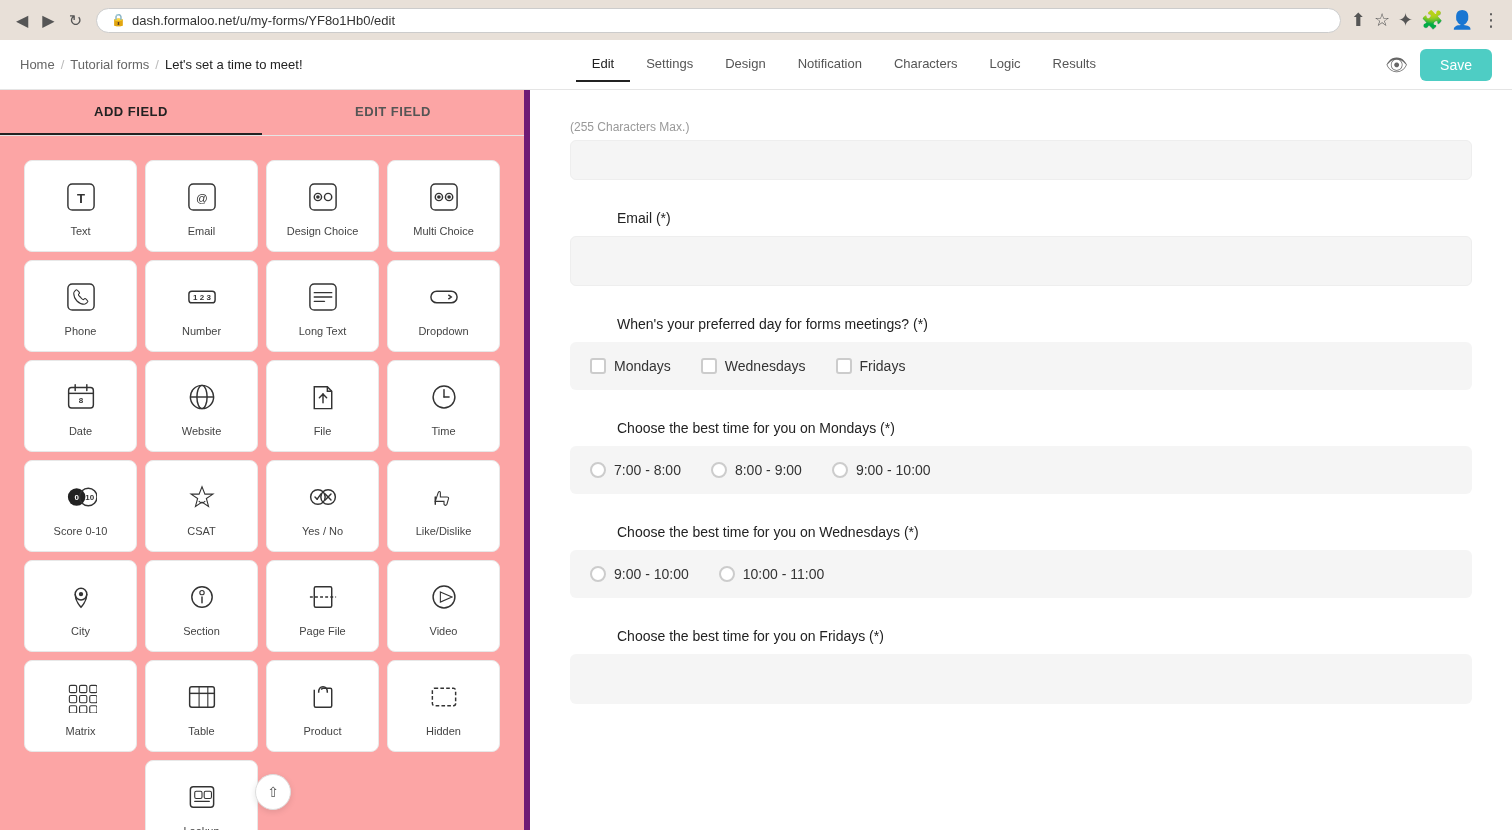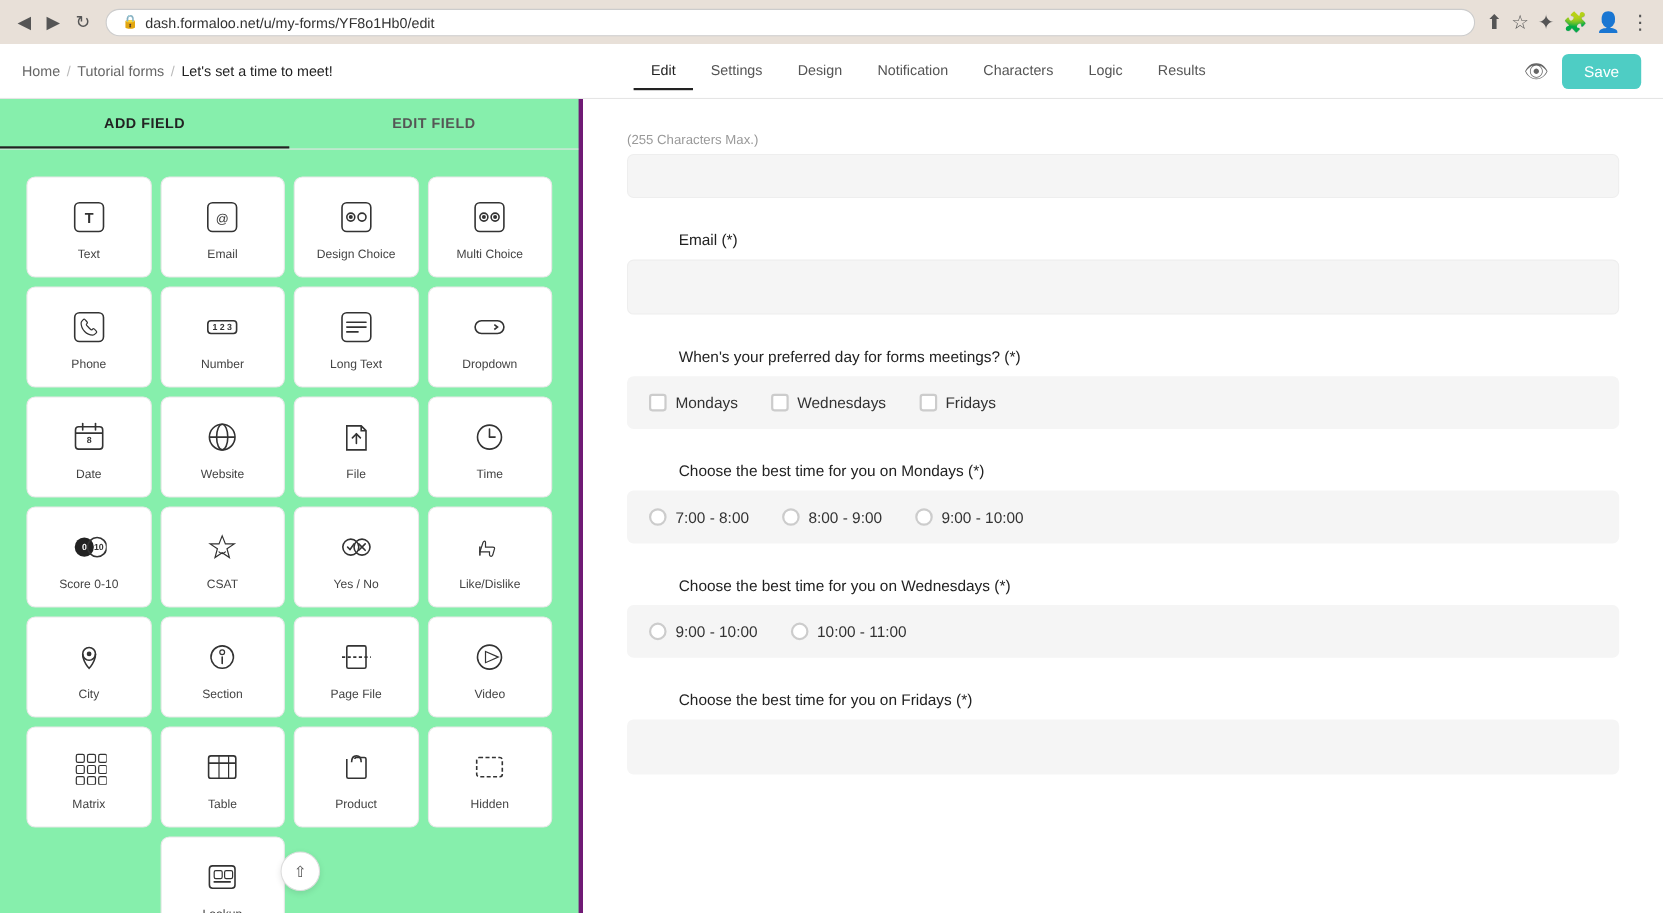--- a/index.html
+++ b/index.html
@@ -69,22 +69,22 @@
       font-weight: 500;
       cursor: pointer;
     }
 
     
     .main-layout { display: flex; height: calc(830px - 90px); }
 
     
     .left-panel {
       width: 530px;
-      background: #86efac;
-      border-right: 4px solid #701a75;
+      background: #fca5a5;
+      border-right: 6px solid #701a75;
       display: flex;
       flex-direction: column;
       overflow: hidden;
     }
     .panel-tabs {
       display: flex;
       border-bottom: 1px solid #e5e5e5;
     }
     .panel-tab {
       flex: 1;

